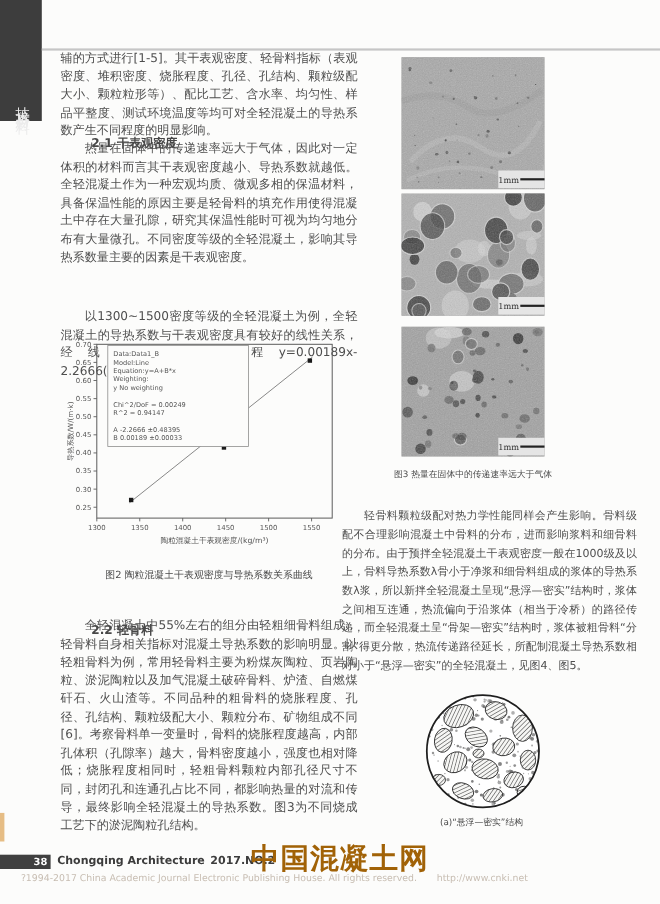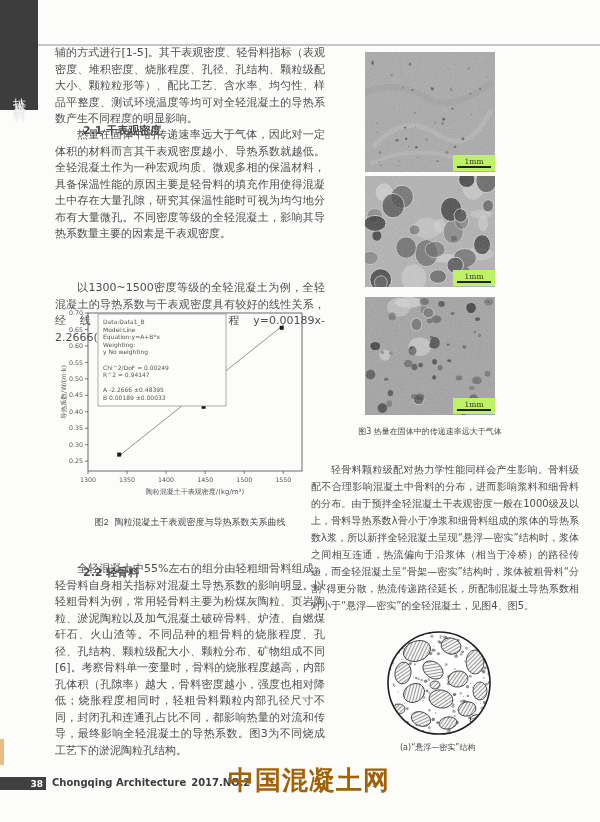--- a/index.html
+++ b/index.html
@@ -13,35 +13,35 @@
   
   .para{position:absolute;left:55px;width:270px;font-size:11px;line-height:16.5px;
         text-align:justify;text-justify:inter-character;margin:0;}
   .indent{text-indent:2em;}
   .heading{position:absolute;left:71px;font-size:11px;font-weight:bold;margin:12px;color:#474747;}
   .caption{position:absolute;font-size:8px;color:#4a4a4a;margin:0;}
   #p1{top:45px;}
   #h21{top:111px;}
   #p2{top:127px;}
   #p3{top:246px;margin-top:34px;}
-  #fig2cap{top:516px;left:55px;width:270px;text-align:center;font-size:9px;font-family:Liberation Mono, monospace;}
+  #fig2cap{top:516px;left:55px;width:270px;text-align:center;font-size:9px;}
   #h22{top:553px;}
   #p4{top:561px;}
   .chart-wrap{position:absolute;left:58px;top:305px;width:250px;height:196px;}
   
   .rpara{position:absolute;left:311px;width:268px;font-size:10px;line-height:17px;
          text-align:justify;text-justify:inter-character;margin:0;text-indent:2em;}
   #rp1{top:461px;}
   .sem{position:absolute;left:365px;width:130px;background:#a9a9a9;}
   #sem1{top:52px;height:120px;}
   #sem2{top:176px;height:111px;}
   #sem3{top:297px;height:118px;}
   .sem svg{display:block;width:100%;height:100%;}
-  .scalebar{position:absolute;right:0;bottom:1px;width:42px;height:16px;background:#bef264;
-            display:flex;flex-direction:column;align-items:center;justify-content:center;gap:1px;}
+  .scalebar{position:absolute;right:0;bottom:1px;width:42px;height:16px;background:#e5e5e5;
+            display:flex;flex-direction:row;align-items:center;justify-content:center;gap:1px;}
   .scalebar .sb-label{font-size:7.5px;color:#333;line-height:7px;font-family:"DejaVu Serif",serif;}
   .scalebar .sb-line{width:34px;height:1.5px;background:#222;}
   #fig3cap{top:426px;left:340px;width:180px;text-align:center;font-size:8px;}
   .agg-wrap{position:absolute;left:385px;top:629px;width:108px;height:108px;}
   #fig4acap{top:742px;left:400px;font-size:8px;}
   
   .footer-bar{position:absolute;left:0;top:777px;width:46px;height:13px;background:#404040;
               display:flex;align-items:center;justify-content:flex-end;padding-right:3px;box-sizing:border-box;}
   .footer-bar span{color:#fff;font-size:9px;font-weight:bold;}
   .journal-line{position:absolute;left:52px;top:777px;font-size:10px;color:#3c3c3c;}
@@ -573,14 +573,17 @@
   <p class="caption" id="fig4acap">(a)“悬浮—密实”结构</p>
 
   <div class="edge-artifact"></div>
   <div class="footer-bar">
     <span>38</span>
   </div>
   <div class="journal-line">
     <span class="jname">Chongqing Architecture</span><span class="jissue">2017.NO.2</span>
   </div>
   <div class="watermark" style="color: #a16207;">中国混凝土网</div>
+  <div class="copyright">
+    <span>?1994-2017 China Academic Journal Electronic Publishing House. All rights reserved.</span><span class="cnki">http://www.cnki.net</span>
+  </div>
 
 </div>
 
 </body></html>

